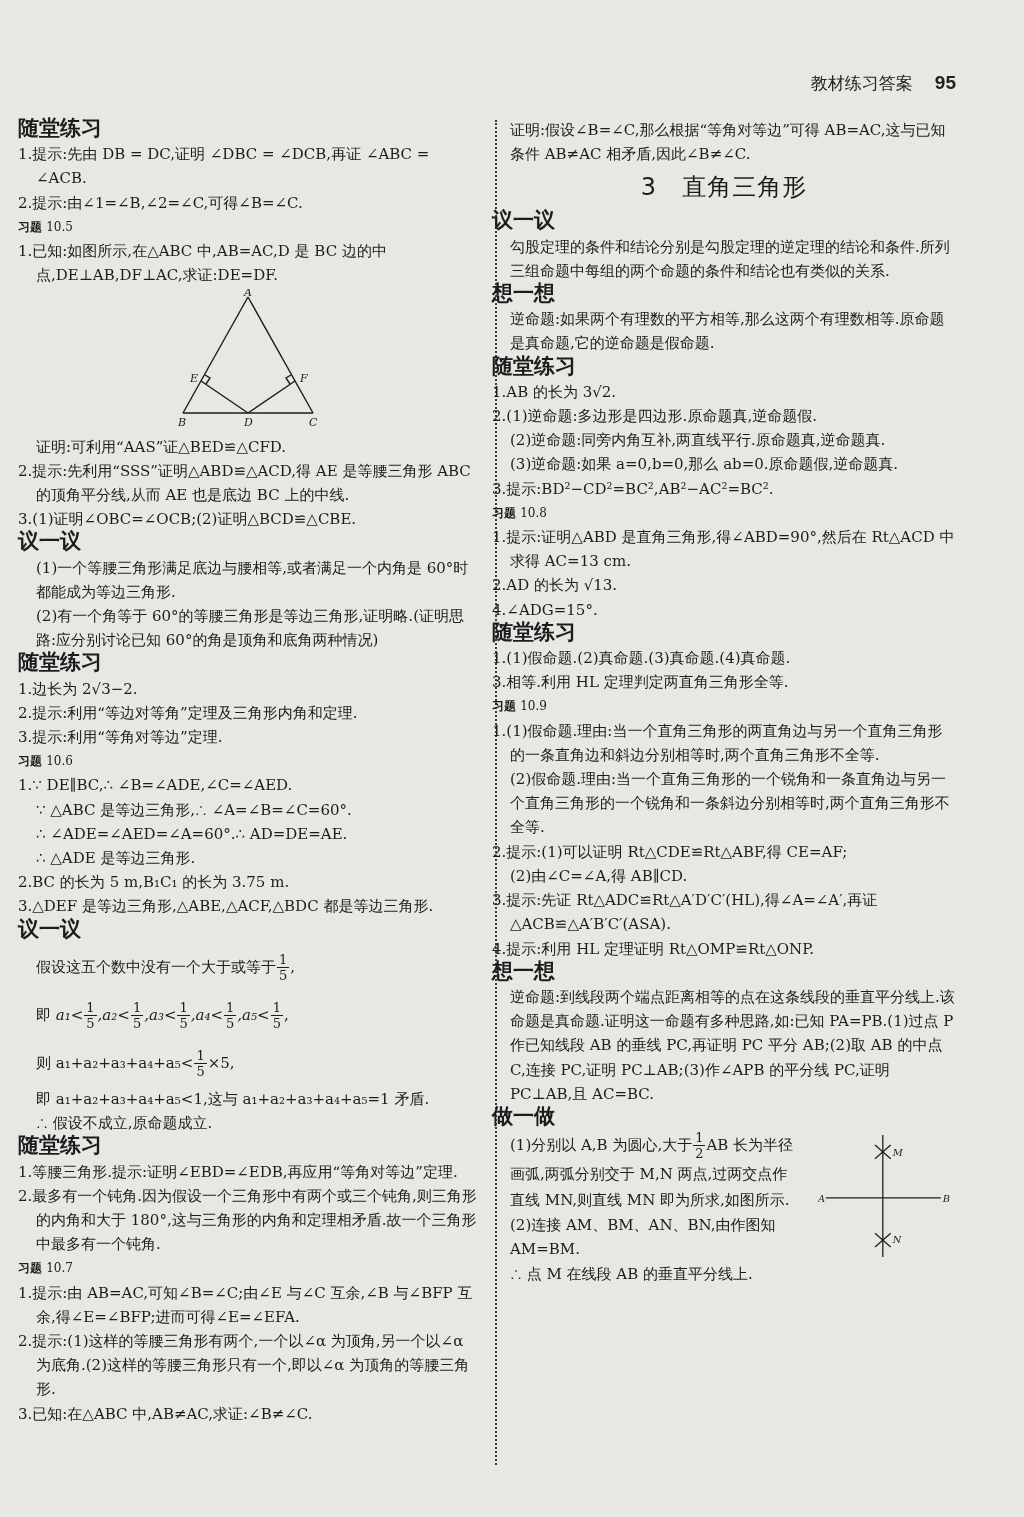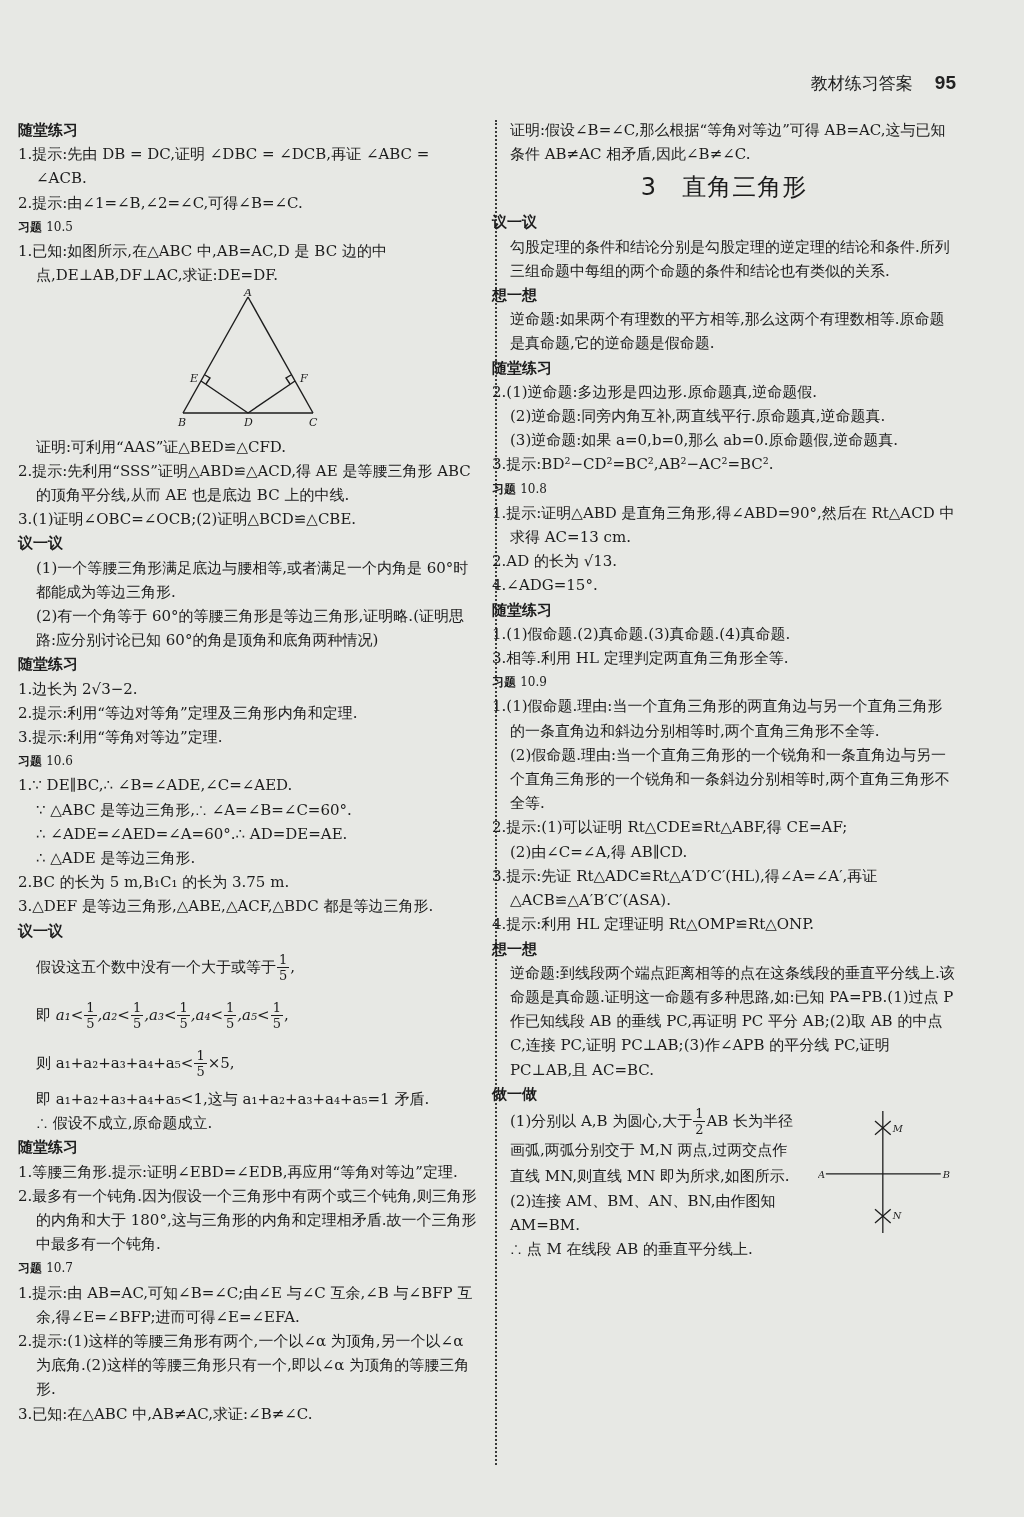--- a/index.html
+++ b/index.html
@@ -18,21 +18,21 @@
   .page-number { font-family: "Liberation Sans", sans-serif; font-size: 19px; font-weight: bold; color: #222; }
   .col {
     position: absolute; top: 118px; font-size: 15px; line-height: 24.2px;
   }
   .col-left { left: 18px; width: 464px; }
   .col-right { left: 492px; width: 464px; top: 118px; }
   .divider {
     position: absolute; left: 495px; top: 120px; height: 1345px; width: 0;
     border-left: 2px dotted #3a3a3a;
   }
-  .h-sec { font-family: Liberation Sans, sans-serif; font-weight: bold; font-size: 15px; margin: 0; }
+  .h-sec { font-family: Liberation Mono, monospace; font-weight: bold; font-size: 21px; margin: 0; }
   .h-ex { font-family: "DejaVu Sans", sans-serif; font-weight: bold; font-size: 12px; margin: 0; }
   .h-ex span.num { font-family: "DejaVu Serif", serif; font-weight: normal; }
   .item { margin: 0; padding-left: 18px; text-indent: -18px; }
   .sub { margin: 0; padding-left: 18px; }
   .para { margin: 0; padding-left: 18px; }
   .chapter {
     font-family: "DejaVu Sans", sans-serif; font-size: 24px; text-align: center;
     margin: 4px 0 6px 0; line-height: 34px; letter-spacing: 1px;
   }
   .fig-tri { margin: 2px 0 0 150px; width: 160px; height: 138px; }
@@ -156,20 +156,21 @@
 
   <div class="chapter">3　直角三角形</div>
 
   <p class="h-sec">议一议</p>
   <p class="para">勾股定理的条件和结论分别是勾股定理的逆定理的结论和条件.所列三组命题中每组的两个命题的条件和结论也有类似的关系.</p>
 
   <p class="h-sec">想一想</p>
   <p class="para">逆命题:如果两个有理数的平方相等,那么这两个有理数相等.原命题是真命题,它的逆命题是假命题.</p>
 
   <p class="h-sec">随堂练习</p>
+  <p class="item">1.AB 的长为 3√2.</p>
   <p class="item">2.(1)逆命题:多边形是四边形.原命题真,逆命题假.</p>
   <p class="sub">(2)逆命题:同旁内角互补,两直线平行.原命题真,逆命题真.</p>
   <p class="sub">(3)逆命题:如果 a=0,b=0,那么 ab=0.原命题假,逆命题真.</p>
   <p class="item">3.提示:BD²−CD²=BC²,AB²−AC²=BC².</p>
 
   <p class="h-ex"><span>习题</span> <span class="num">10.8</span></p>
   <p class="item">1.提示:证明△ABD 是直角三角形,得∠ABD=90°,然后在 Rt△ACD 中求得 AC=13 cm.</p>
   <p class="item">2.AD 的长为 √13.</p>
   <p class="item">4.∠ADG=15°.</p>
 

